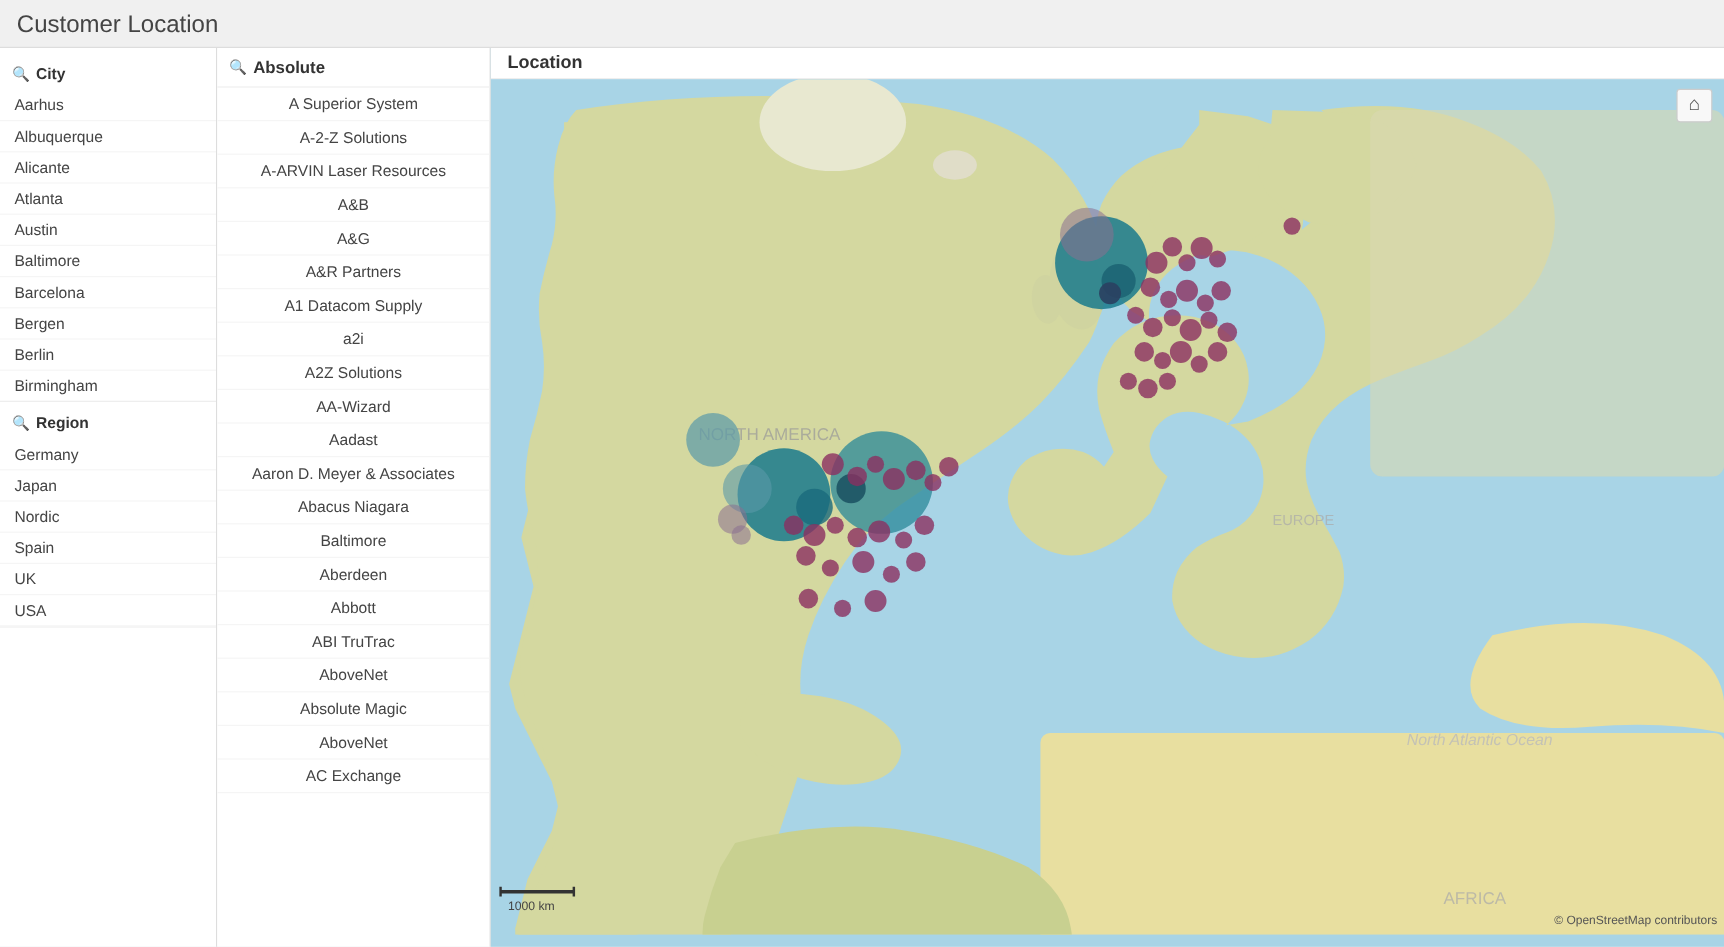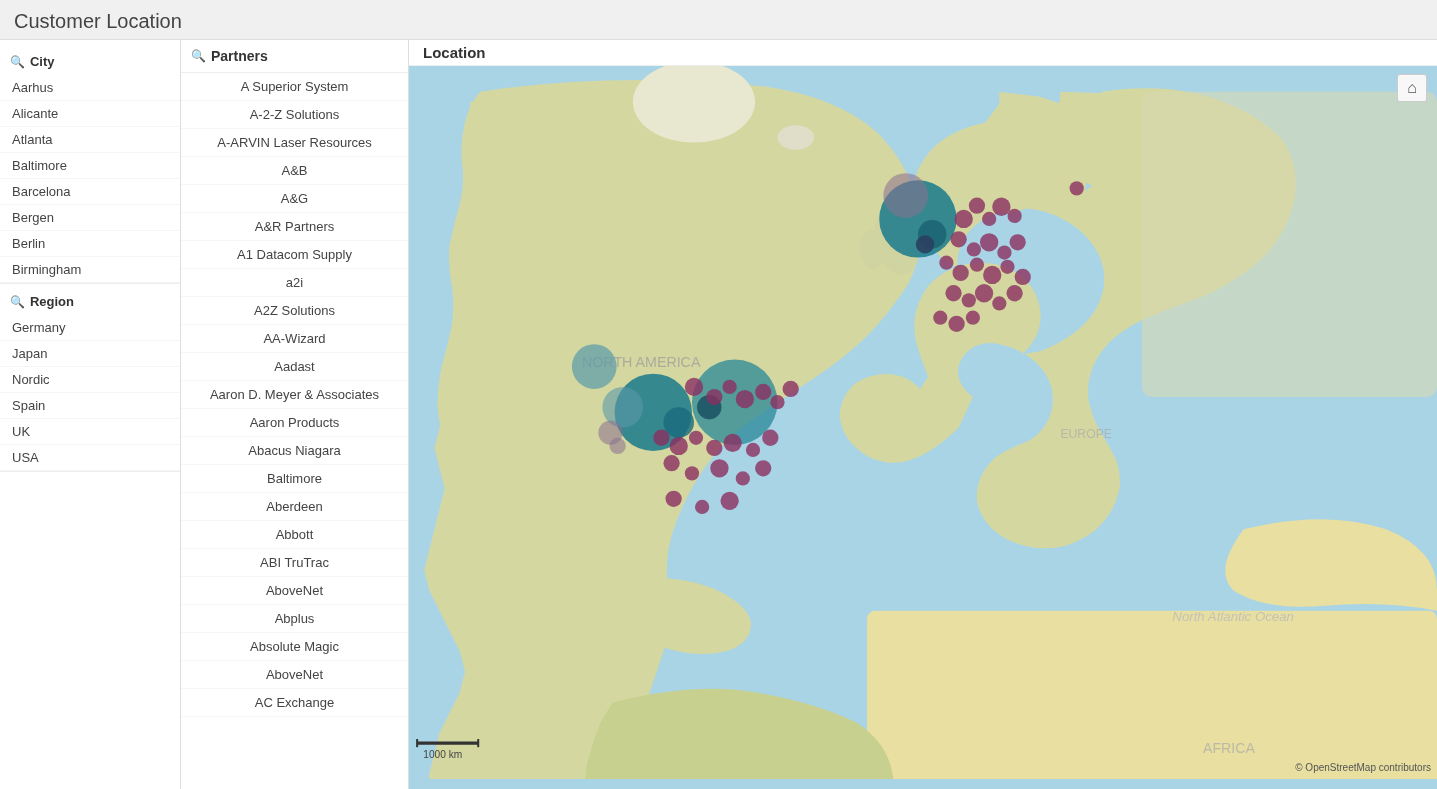--- a/index.html
+++ b/index.html
@@ -157,22 +157,24 @@
 
   <div class="left-panel">
     <div class="filter-section">
       <div class="filter-header">
         <span style="font-size:12px;">🔍</span>
         <span>City</span>
       </div>
       <div class="filter-list" id="city-list">
 
       <div class="filter-list-item">Aarhus</div>
+          <div class="filter-list-item">Albuquerque</div>
           <div class="filter-list-item">Alicante</div>
           <div class="filter-list-item">Atlanta</div>
+          <div class="filter-list-item">Austin</div>
           <div class="filter-list-item">Baltimore</div>
           <div class="filter-list-item">Barcelona</div>
           <div class="filter-list-item">Bergen</div>
           <div class="filter-list-item">Berlin</div>
           <div class="filter-list-item">Birmingham</div>
         </div>
     </div>
     <div class="region-section filter-section">
       <div class="filter-header">
         <span style="font-size:12px;">🔍</span>
@@ -186,44 +188,42 @@
           <div class="filter-list-item">Spain</div>
           <div class="filter-list-item">UK</div>
           <div class="filter-list-item">USA</div>
         </div>
     </div>
   </div>
 
   <div class="middle-panel">
     <div class="customer-header">
       <span style="font-size:12px;">🔍</span>
-      <span>Partners</span>
+      <span>Absolute</span>
     </div>
     <div class="customer-list" id="customer-list">
 
     <div class="customer-item">A Superior System</div>
         <div class="customer-item">A-2-Z Solutions</div>
         <div class="customer-item">A-ARVIN Laser Resources</div>
         <div class="customer-item">A&amp;B</div>
         <div class="customer-item">A&amp;G</div>
         <div class="customer-item">A&amp;R Partners</div>
         <div class="customer-item">A1 Datacom Supply</div>
         <div class="customer-item">a2i</div>
         <div class="customer-item">A2Z Solutions</div>
         <div class="customer-item">AA-Wizard</div>
         <div class="customer-item">Aadast</div>
         <div class="customer-item">Aaron D. Meyer &amp; Associates</div>
-        <div class="customer-item">Aaron Products</div>
         <div class="customer-item">Abacus Niagara</div>
         <div class="customer-item">Baltimore</div>
         <div class="customer-item">Aberdeen</div>
         <div class="customer-item">Abbott</div>
         <div class="customer-item">ABI TruTrac</div>
         <div class="customer-item">AboveNet</div>
-        <div class="customer-item">Abplus</div>
         <div class="customer-item">Absolute Magic</div>
         <div class="customer-item">AboveNet</div>
         <div class="customer-item">AC Exchange</div>
       </div>
   </div>
 
   <div class="map-panel">
     <div class="location-header">Location</div>
     <div class="map-container">
       <svg class="map-svg" viewBox="0 0 1010 750" preserveAspectRatio="xMidYMid slice" xmlns="http://www.w3.org/2000/svg">

